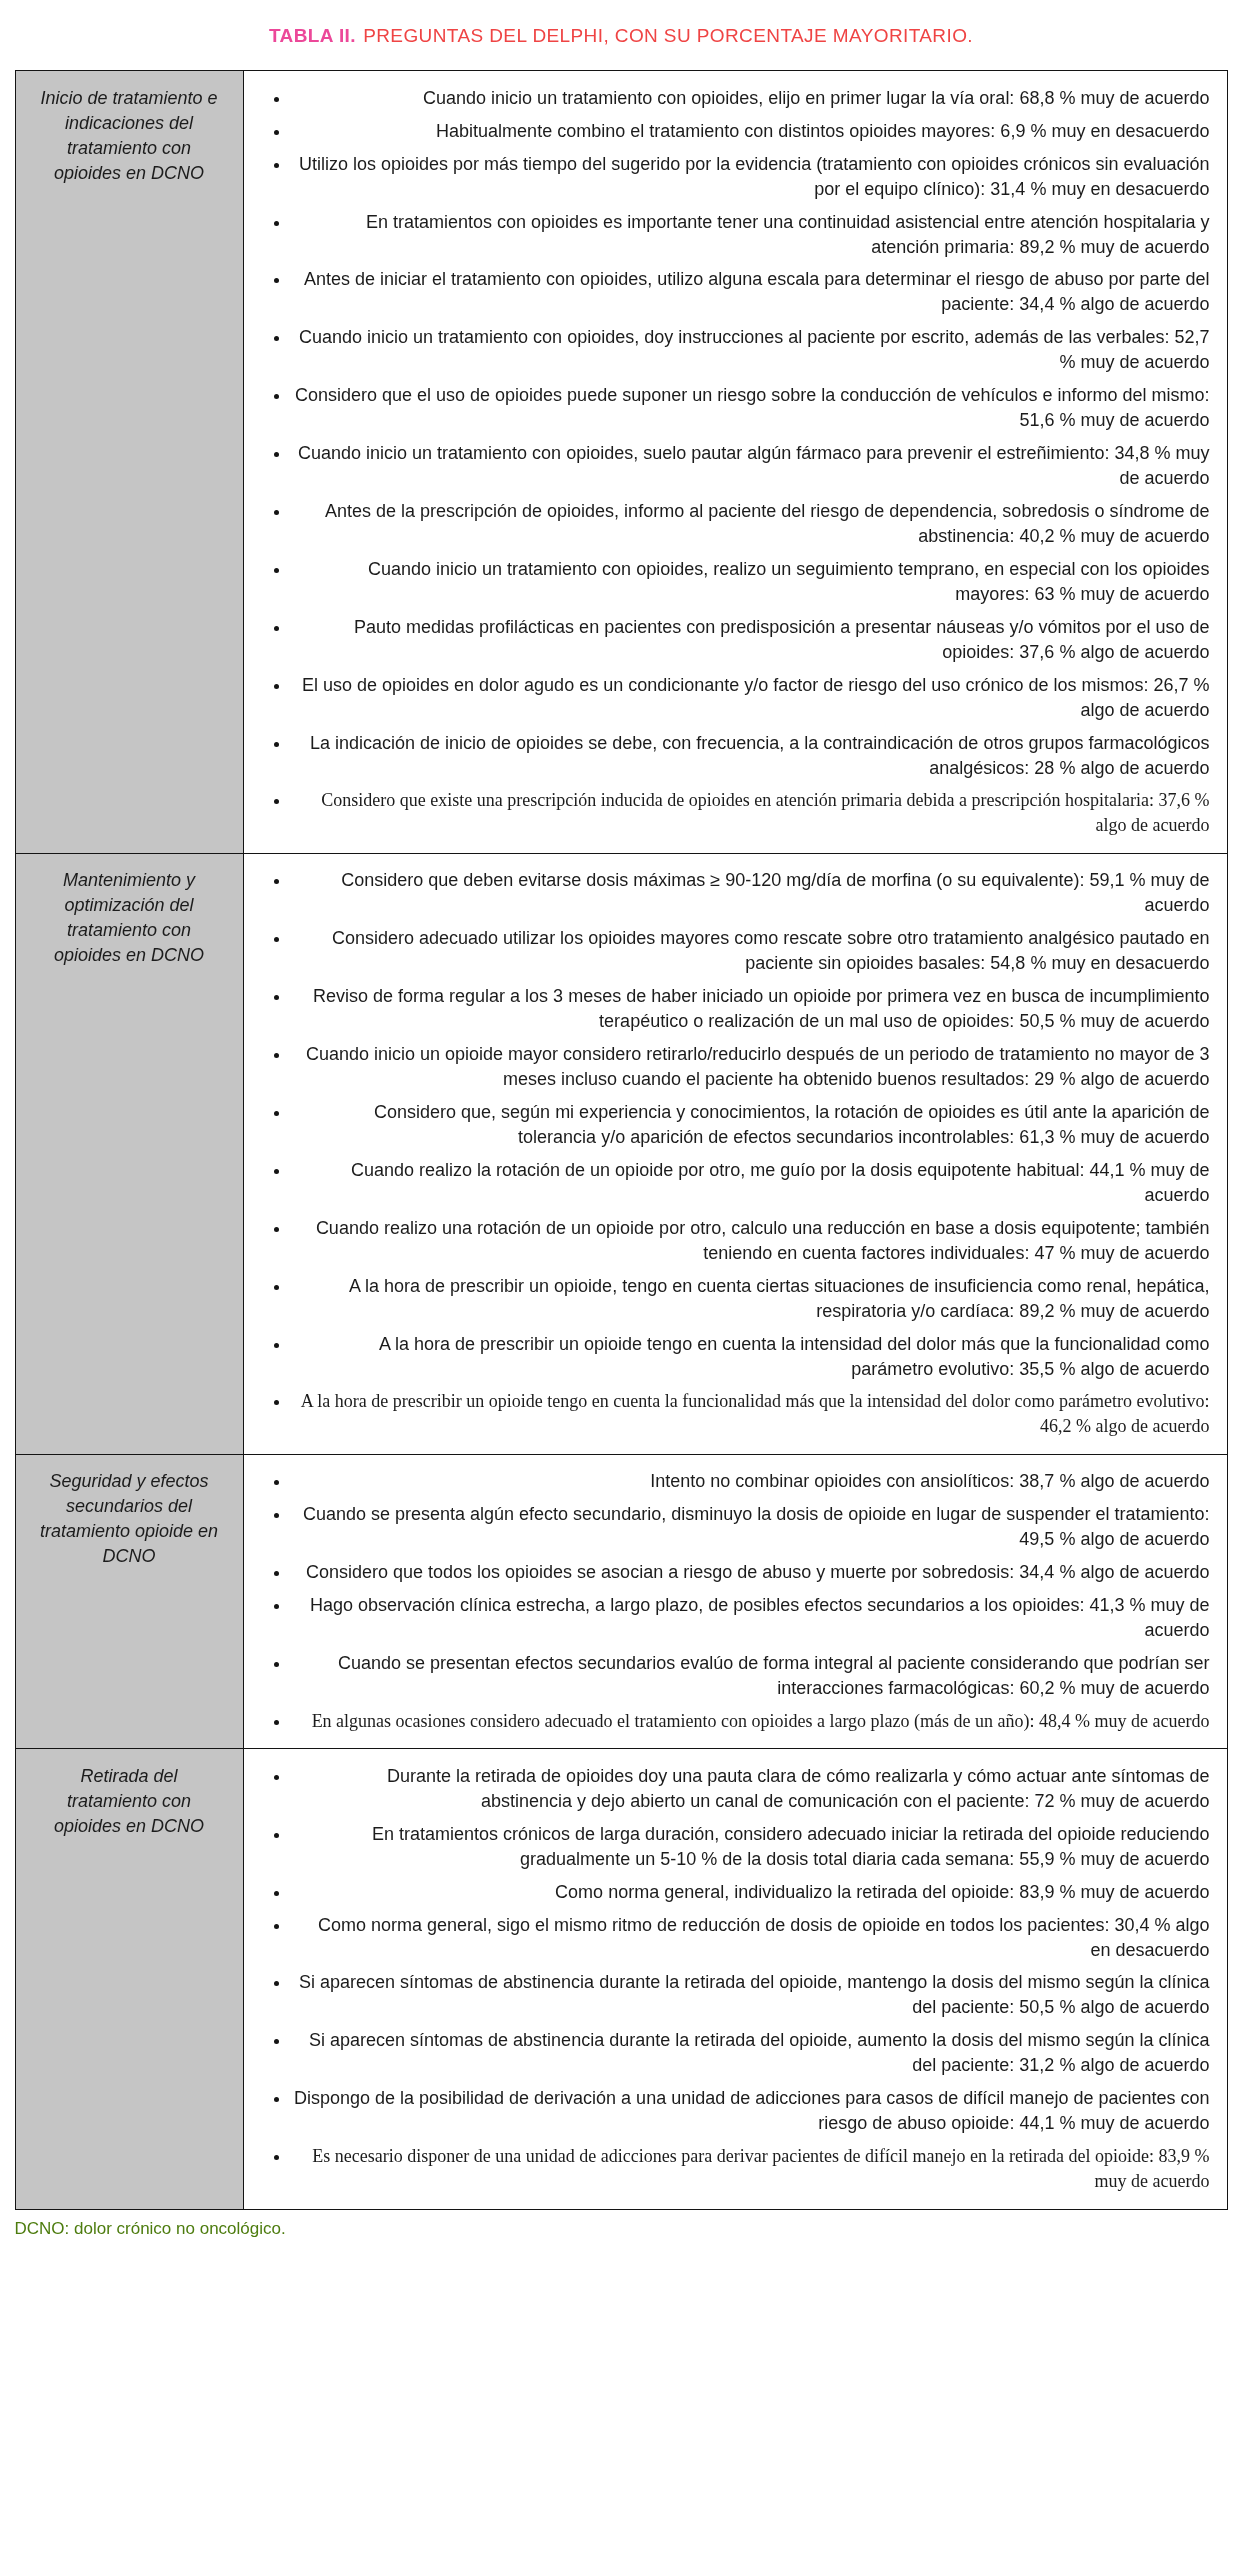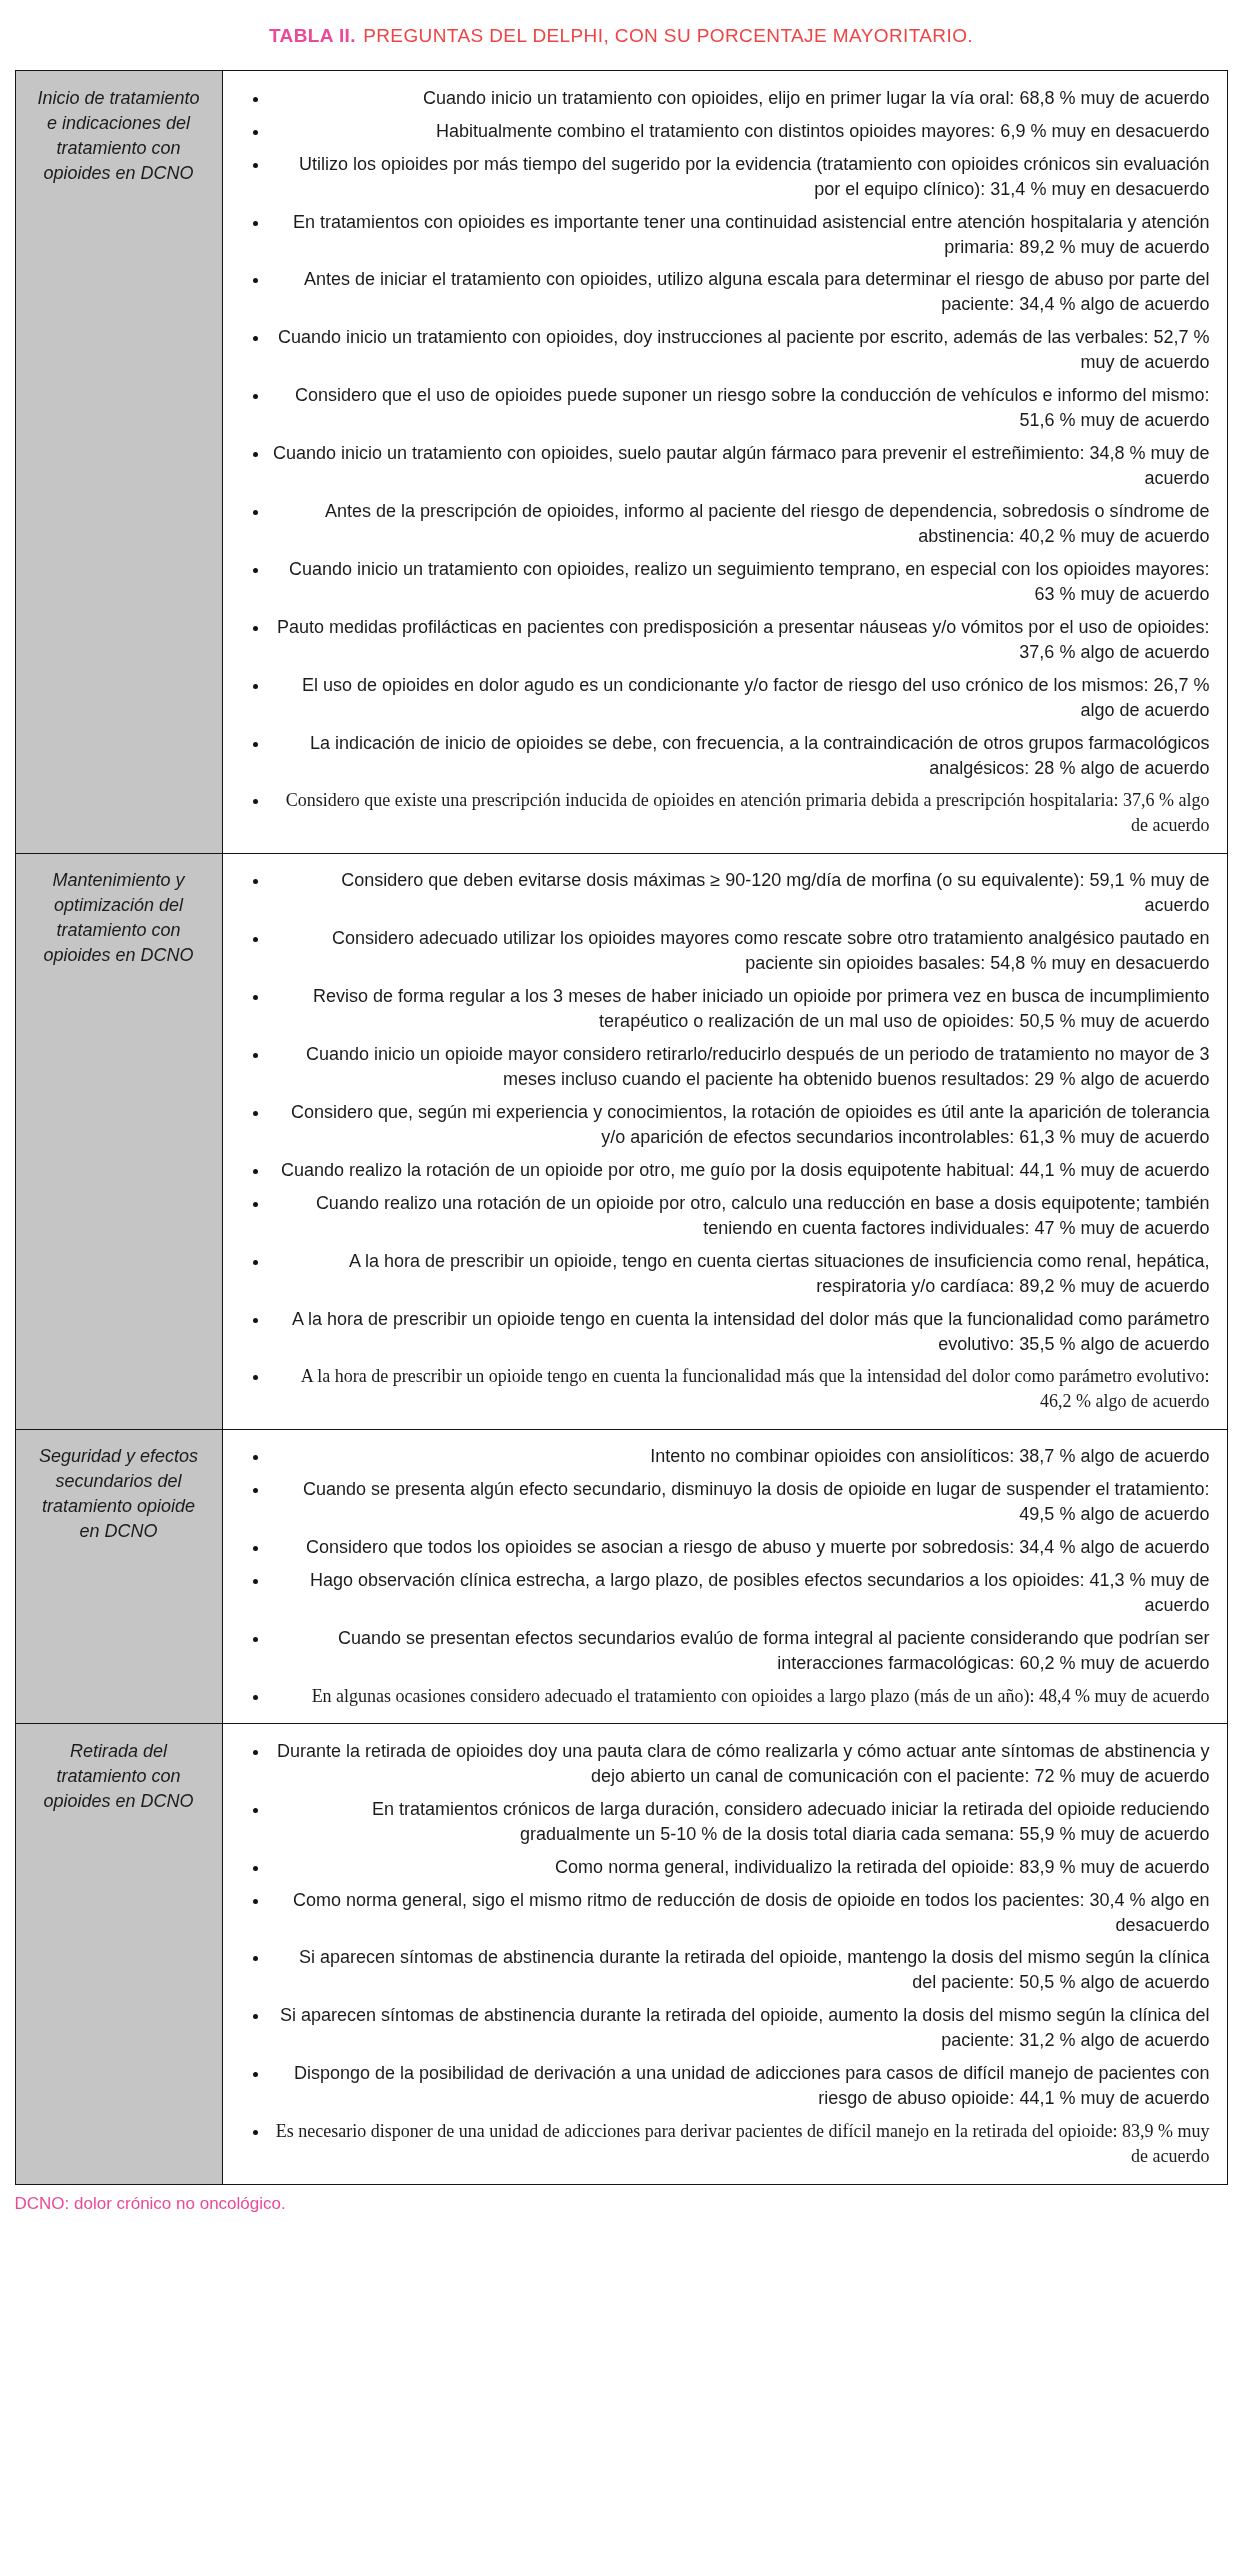--- a/index.html
+++ b/index.html
@@ -33,21 +33,21 @@
   table.delphi-table {
     border-collapse: collapse;
     width: 100%;
     table-layout: fixed;
   }
   table.delphi-table td {
     border: 1.8px solid #141414;
     vertical-align: top;
   }
   td.cat {
-    width: 207px;
+    width: 228px;
     background: #c5c5c5;
     text-align: center;
     vertical-align: middle;
     font-style: italic;
     font-size: 18px;
     line-height: 25px;
     padding: 14.5px 18px;
     color: #1c1c1c;
   }
   td.items {
@@ -65,21 +65,21 @@
     line-height: 25px;
     margin: 0 0 7.9px 0;
     padding-left: 2.4px;
   }
   td.items li::marker { color: #141414; }
   td.items li:last-child { margin-bottom: 0; font-family: Liberation Serif, serif; }
 
   .footnote {
     font-size: 17px;
     margin-top: 9.7px;
-    color: #ec4899;
+    color: #4d7c0f;
   }
 </style>
 </head>
 <body>
 
 <div class="page">
 
   <div class="title">
     <span class="title-label">TABLA II.</span><span class="title-text">PREGUNTAS DEL DELPHI, CON SU PORCENTAJE MAYORITARIO.</span>
   </div>

